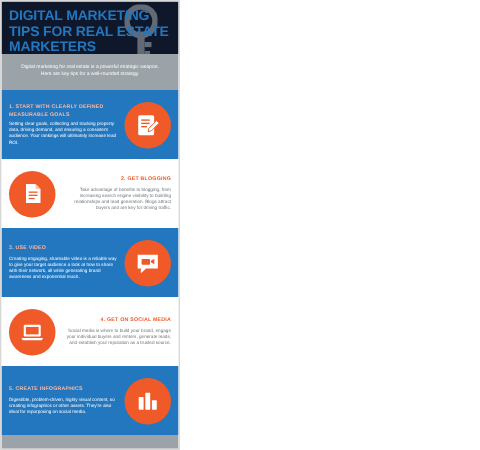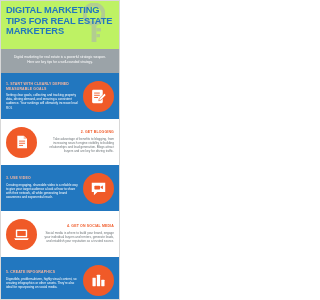--- a/index.html
+++ b/index.html
@@ -14,22 +14,22 @@
     width:120px;height:300px;
     background:#ffffff;
     box-sizing:border-box;
     border:1px solid #d8d8d8;
     overflow:hidden;
   }
 
   
   .header{
     position:relative;
-    height:48px;
-    background:#bef264;
+    height:35px;
+    background:#0f172a;
     padding:4px 5px 0 5px;
     box-sizing:border-box;
     overflow:hidden;
   }
   .key-graphic{
     position:absolute;
     right:14px;top:2px;
     width:22px;height:40px;
     opacity:.55;
   }

